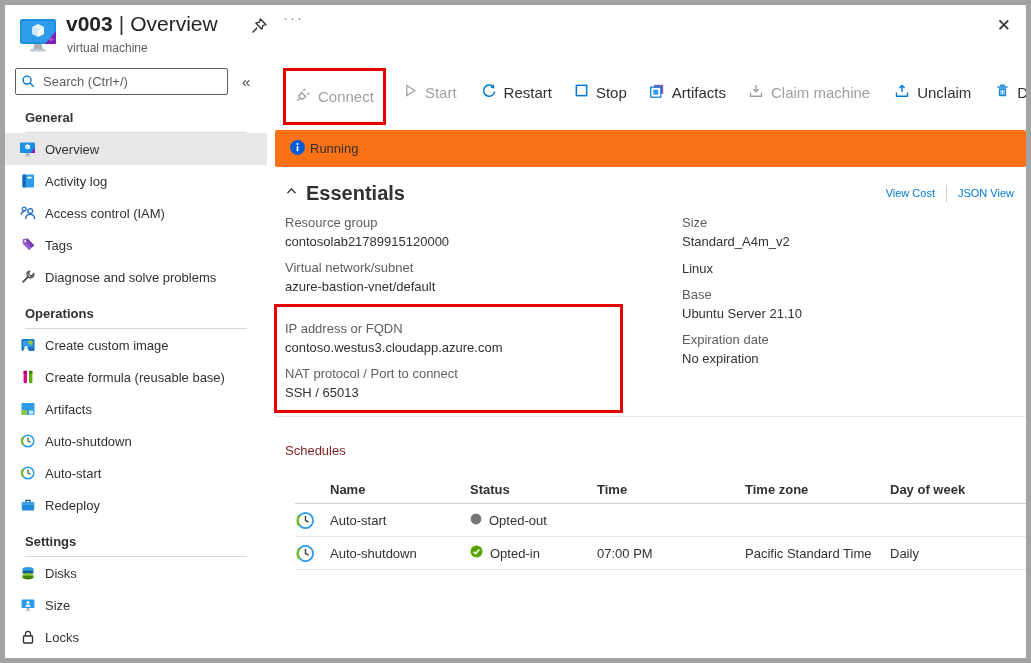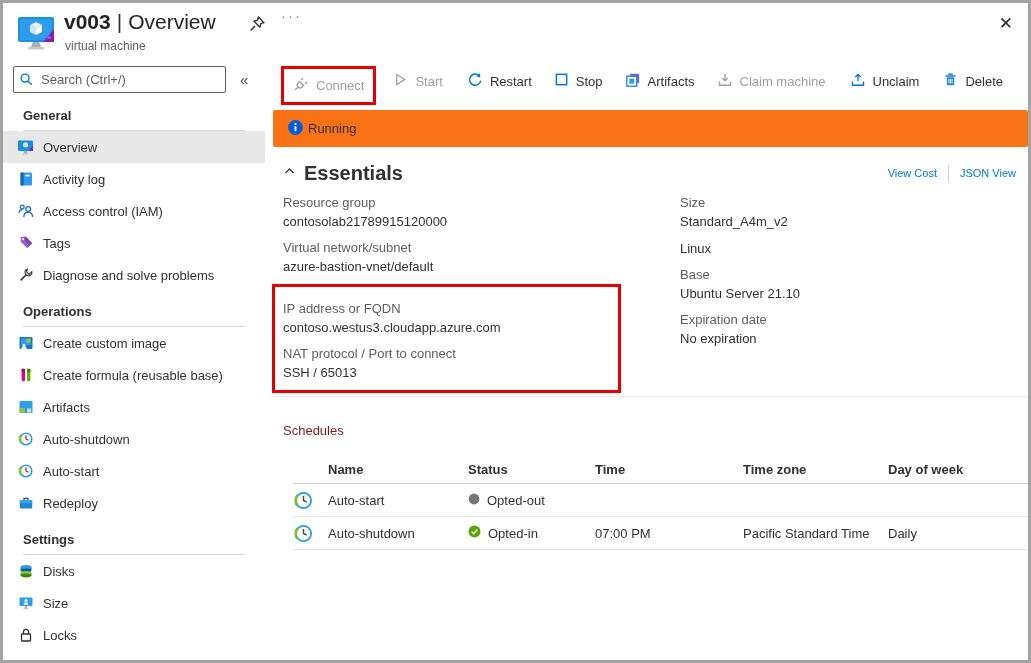--- a/index.html
+++ b/index.html
@@ -1,19 +1,19 @@
 <!DOCTYPE html>
 <html><head>
 <meta charset="utf-8">
 <style>
   * { box-sizing: border-box; }
   html,body { margin:0; padding:0; background:#fff; }
   .page {
     position:relative; width:1031px; height:663px;
-    border:3px solid #a3a3a3; overflow:hidden; background:#fff;
+    border:5px solid #a3a3a3; overflow:hidden; background:#fff;
     font-family:"Liberation Sans","DejaVu Sans",sans-serif;
     color:#323130; font-size:13px;
   }
   
   .hdr { position:absolute; top:0; left:0; right:0; height:58px; background:#fff; }
   .hdr-icon { position:absolute; left:13px; top:11px; }
   .hdr-title { position:absolute; left:61px; top:7px; font-size:21px; color:#252423; white-space:nowrap; }
   .hdr-title .b { font-weight:bold; }
   .hdr-title .sep { color:#323130; padding:0 6px; font-weight:400; }
   .hdr-sub { position:absolute; left:62px; top:36px; font-size:12px; color:#605e5c; }
@@ -31,21 +31,21 @@
   .collapse-btn { margin-left:14px; color:#484644; font-size:15px; cursor:pointer; }
   .nav-sec-title { margin:0 20px; padding:13px 0 7px 0; border-bottom:1px solid #d8d8d8;
     font-weight:bold; font-size:13px; color:#323130; }
   .nav-item { display:flex; align-items:center; height:32px; padding-left:14px; gap:9px;
     font-size:13px; color:#323130; cursor:pointer; }
   .nav-item.selected { background:#e8e8e8; }
   .nav-ic { width:17px; height:17px; flex:none; display:flex; align-items:center; justify-content:center; }
   
   .content { position:absolute; left:270px; top:58px; right:0; bottom:0; }
   .toolbar { display:flex; align-items:flex-start; padding-top:4px; }
-  .tbtn { display:flex; align-items:center; gap:7px; padding:7px 9px; font-size:13px;
+  .tbtn { display:flex; align-items:center; gap:7px; padding:16px 9px; font-size:15px;
     background:none; border:none; font-family:inherit; color:#323130; cursor:pointer; white-space:nowrap; }
   .tbtn.disabled { color:#a19f9d; cursor:default; }
   .redbox-connect { border:3px solid #e60000; margin-left:8px; margin-top:1px; }
   .banner { margin-top:5px; height:37px; background:#f97316; border-radius:2px;
     display:flex; align-items:center; gap:4px; padding-left:14px; font-size:13px; color:#323130; }
   .ess-hdr { display:flex; align-items:center; margin-top:13px; padding:0 12px 0 10px; height:26px; }
   .ess-title { font-size:20px; font-weight:600; margin-left:8px; color:#323130; }
   .ess-links { margin-left:auto; display:flex; align-items:center; gap:11px; font-size:11px; }
   .link { color:#0078d4; cursor:pointer; }
   .vdiv { width:1px; height:17px; background:#d0d0d0; }

